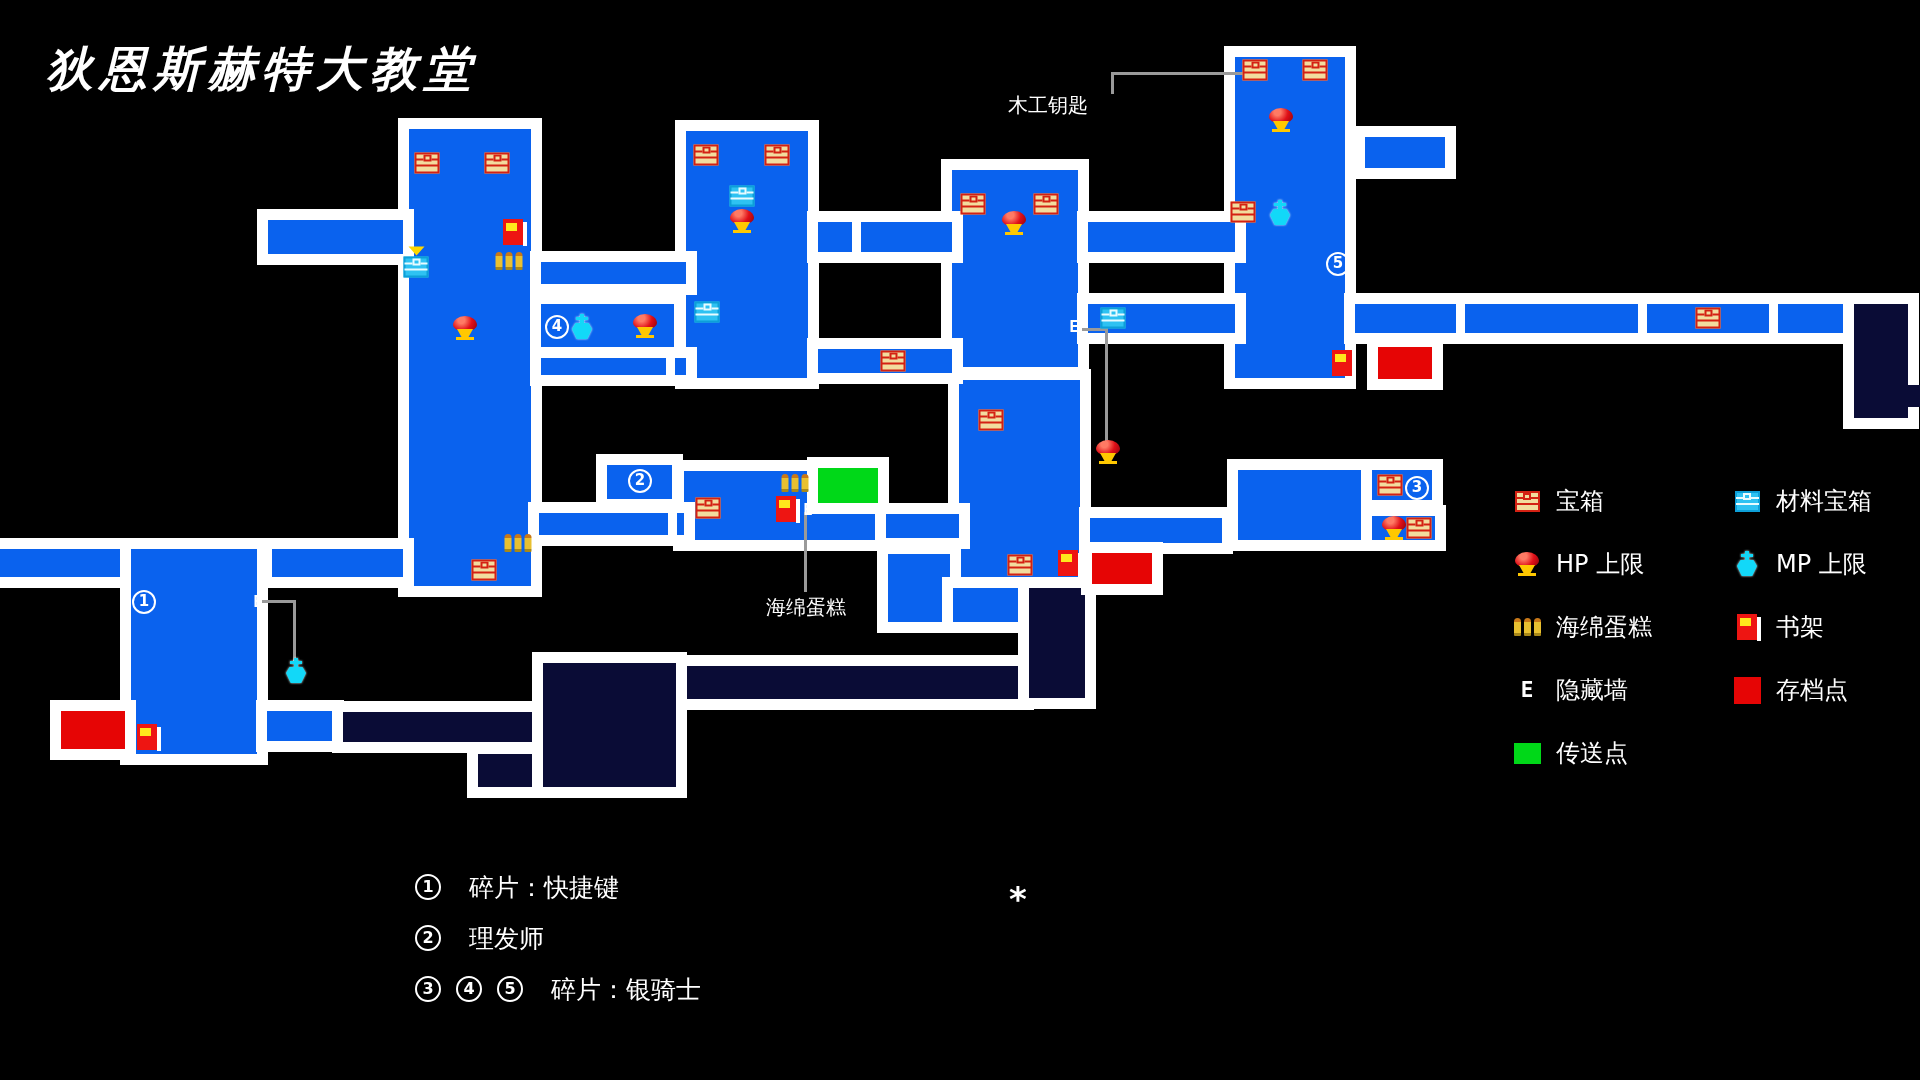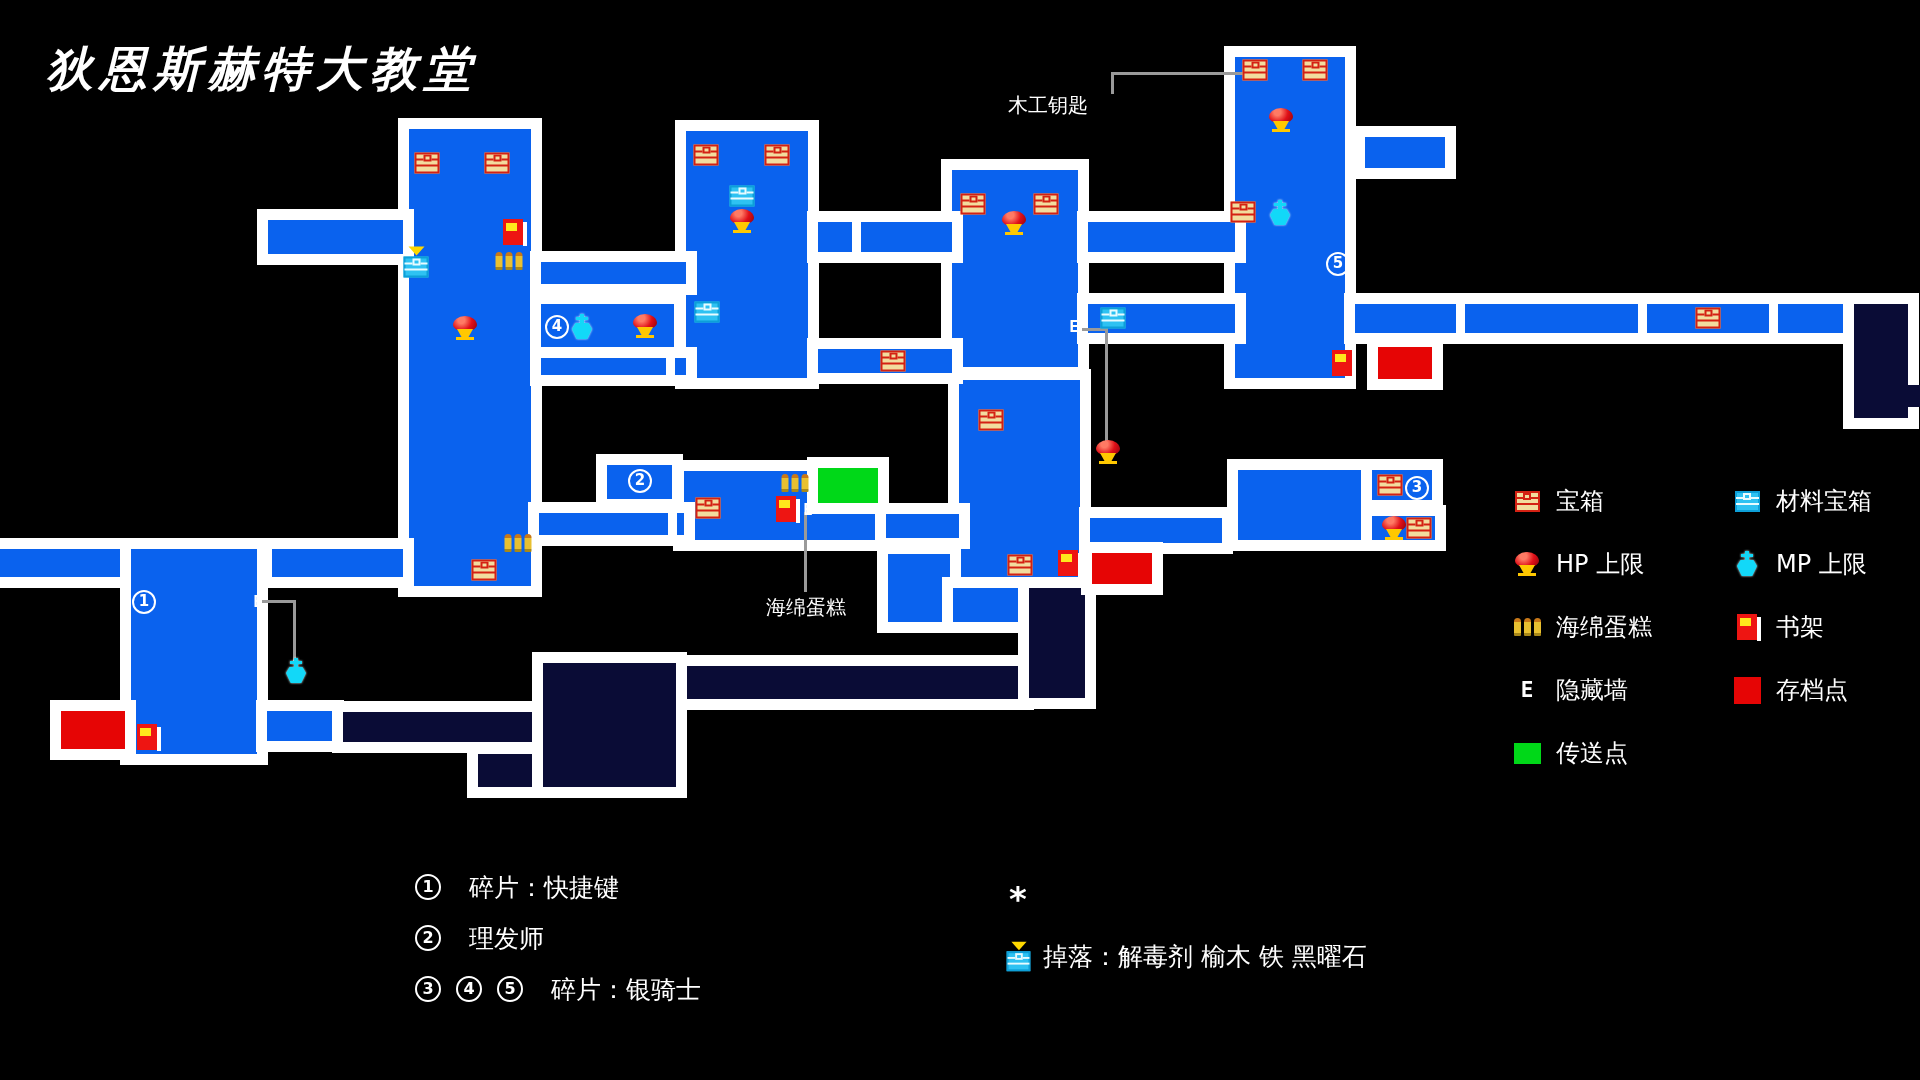--- a/index.html
+++ b/index.html
@@ -420,23 +420,14 @@
           <span class="ic-num">4</span>
           <span class="ic-num">5</span>
         </span>
         <span class="ntext">碎片：银骑士</span>
       </div>
     </div>
   <div id="notes-right">
       <div class="nrow">
         <span class="marker">*</span>
       </div>
-      <div class="nrow">
-        <span class="marker">
-          <span class="mk-wrap">
-            <i class="ic-tri"></i>
-            <span class="ic-matchest"></span>
-          </span>
-        </span>
-        <span class="ntext2">掉落：解毒剂 榆木 铁 黑曜石</span>
-      </div>
     </div>
 </div>
 
 </body></html>

